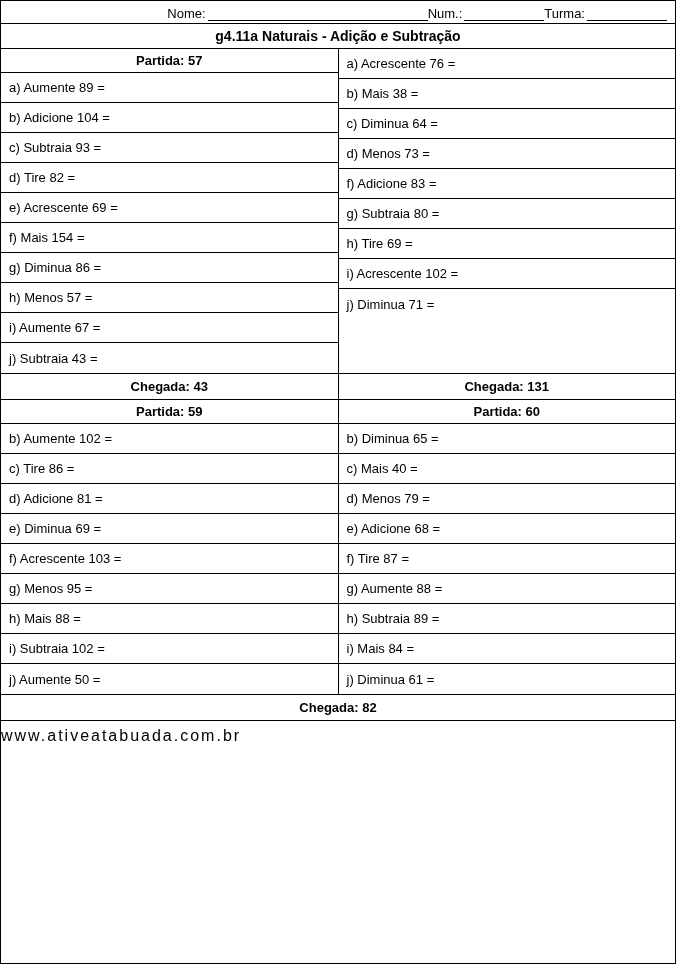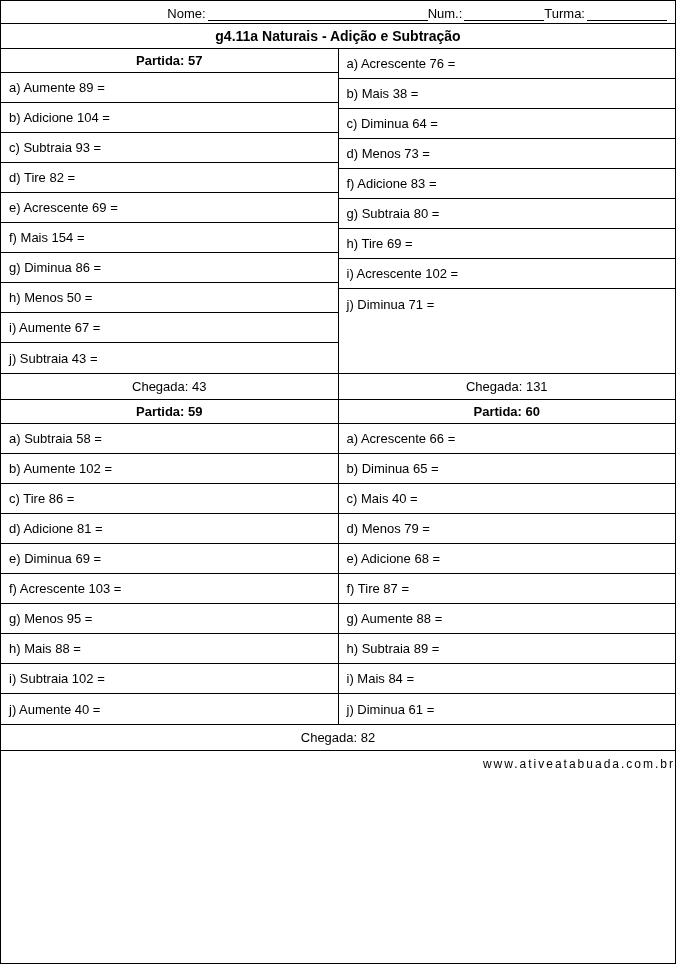--- a/index.html
+++ b/index.html
@@ -71,32 +71,32 @@
     .row-item:last-child {
       border-bottom: none;
     }
     .chegada-row {
       display: flex;
       border-bottom: 1px solid #000;
     }
     .chegada-cell {
       flex: 1;
       text-align: center;
-      font-weight: normal;
+      font-weight: bold;
       padding: 5px 0;
       border-right: 1px solid #000;
     }
     .chegada-cell:last-child {
       border-right: none;
     }
     .footer {
-      text-align: right;
+      text-align: left;
       padding: 6px 0 4px 0;
       letter-spacing: 2px;
-      font-size: 12px;
+      font-size: 16px;
     }
   </style>
 </head>
 <body>
 
 <div class="page">
 
   <div class="header-row">
     <div class="header-field">
       <span>Nome:</span>
@@ -117,21 +117,21 @@
   <div class="section">
     <div class="col">
       <div class="col-header">Partida:  57</div>
       <div class="row-item">a) Aumente 89 =</div>
       <div class="row-item">b) Adicione 104 =</div>
       <div class="row-item">c) Subtraia 93 =</div>
       <div class="row-item">d) Tire 82 =</div>
       <div class="row-item">e) Acrescente 69 =</div>
       <div class="row-item">f) Mais 154 =</div>
       <div class="row-item">g) Diminua 86 =</div>
-      <div class="row-item">h) Menos 50 =</div>
+      <div class="row-item">h) Menos 57 =</div>
       <div class="row-item">i) Aumente 67 =</div>
       <div class="row-item">j) Subtraia 43 =</div>
     </div>
     <div class="col">
       <div class="row-item">a) Acrescente 76 =</div>
       <div class="row-item">b) Mais 38 =</div>
       <div class="row-item">c) Diminua 64 =</div>
       <div class="row-item">d) Menos 73 =</div>
       <div class="row-item">f) Adicione 83 =</div>
       <div class="row-item">g) Subtraia 80 =</div>
@@ -142,34 +142,32 @@
   </div>
 
   <div class="chegada-row">
     <div class="chegada-cell">Chegada:  43</div>
     <div class="chegada-cell">Chegada:  131</div>
   </div>
 
   <div class="section">
     <div class="col">
       <div class="col-header">Partida:  59</div>
-      <div class="row-item">a) Subtraia 58 =</div>
       <div class="row-item">b) Aumente 102 =</div>
       <div class="row-item">c) Tire 86 =</div>
       <div class="row-item">d) Adicione 81 =</div>
       <div class="row-item">e) Diminua 69 =</div>
       <div class="row-item">f) Acrescente 103 =</div>
       <div class="row-item">g) Menos 95 =</div>
       <div class="row-item">h) Mais 88 =</div>
       <div class="row-item">i) Subtraia 102 =</div>
-      <div class="row-item">j) Aumente 40 =</div>
+      <div class="row-item">j) Aumente 50 =</div>
     </div>
     <div class="col">
       <div class="col-header">Partida:  60</div>
-      <div class="row-item">a) Acrescente 66 =</div>
       <div class="row-item">b) Diminua 65 =</div>
       <div class="row-item">c) Mais 40 =</div>
       <div class="row-item">d) Menos 79 =</div>
       <div class="row-item">e) Adicione 68 =</div>
       <div class="row-item">f) Tire 87 =</div>
       <div class="row-item">g) Aumente 88 =</div>
       <div class="row-item">h) Subtraia 89 =</div>
       <div class="row-item">i) Mais 84 =</div>
       <div class="row-item">j) Diminua 61 =</div>
     </div>

